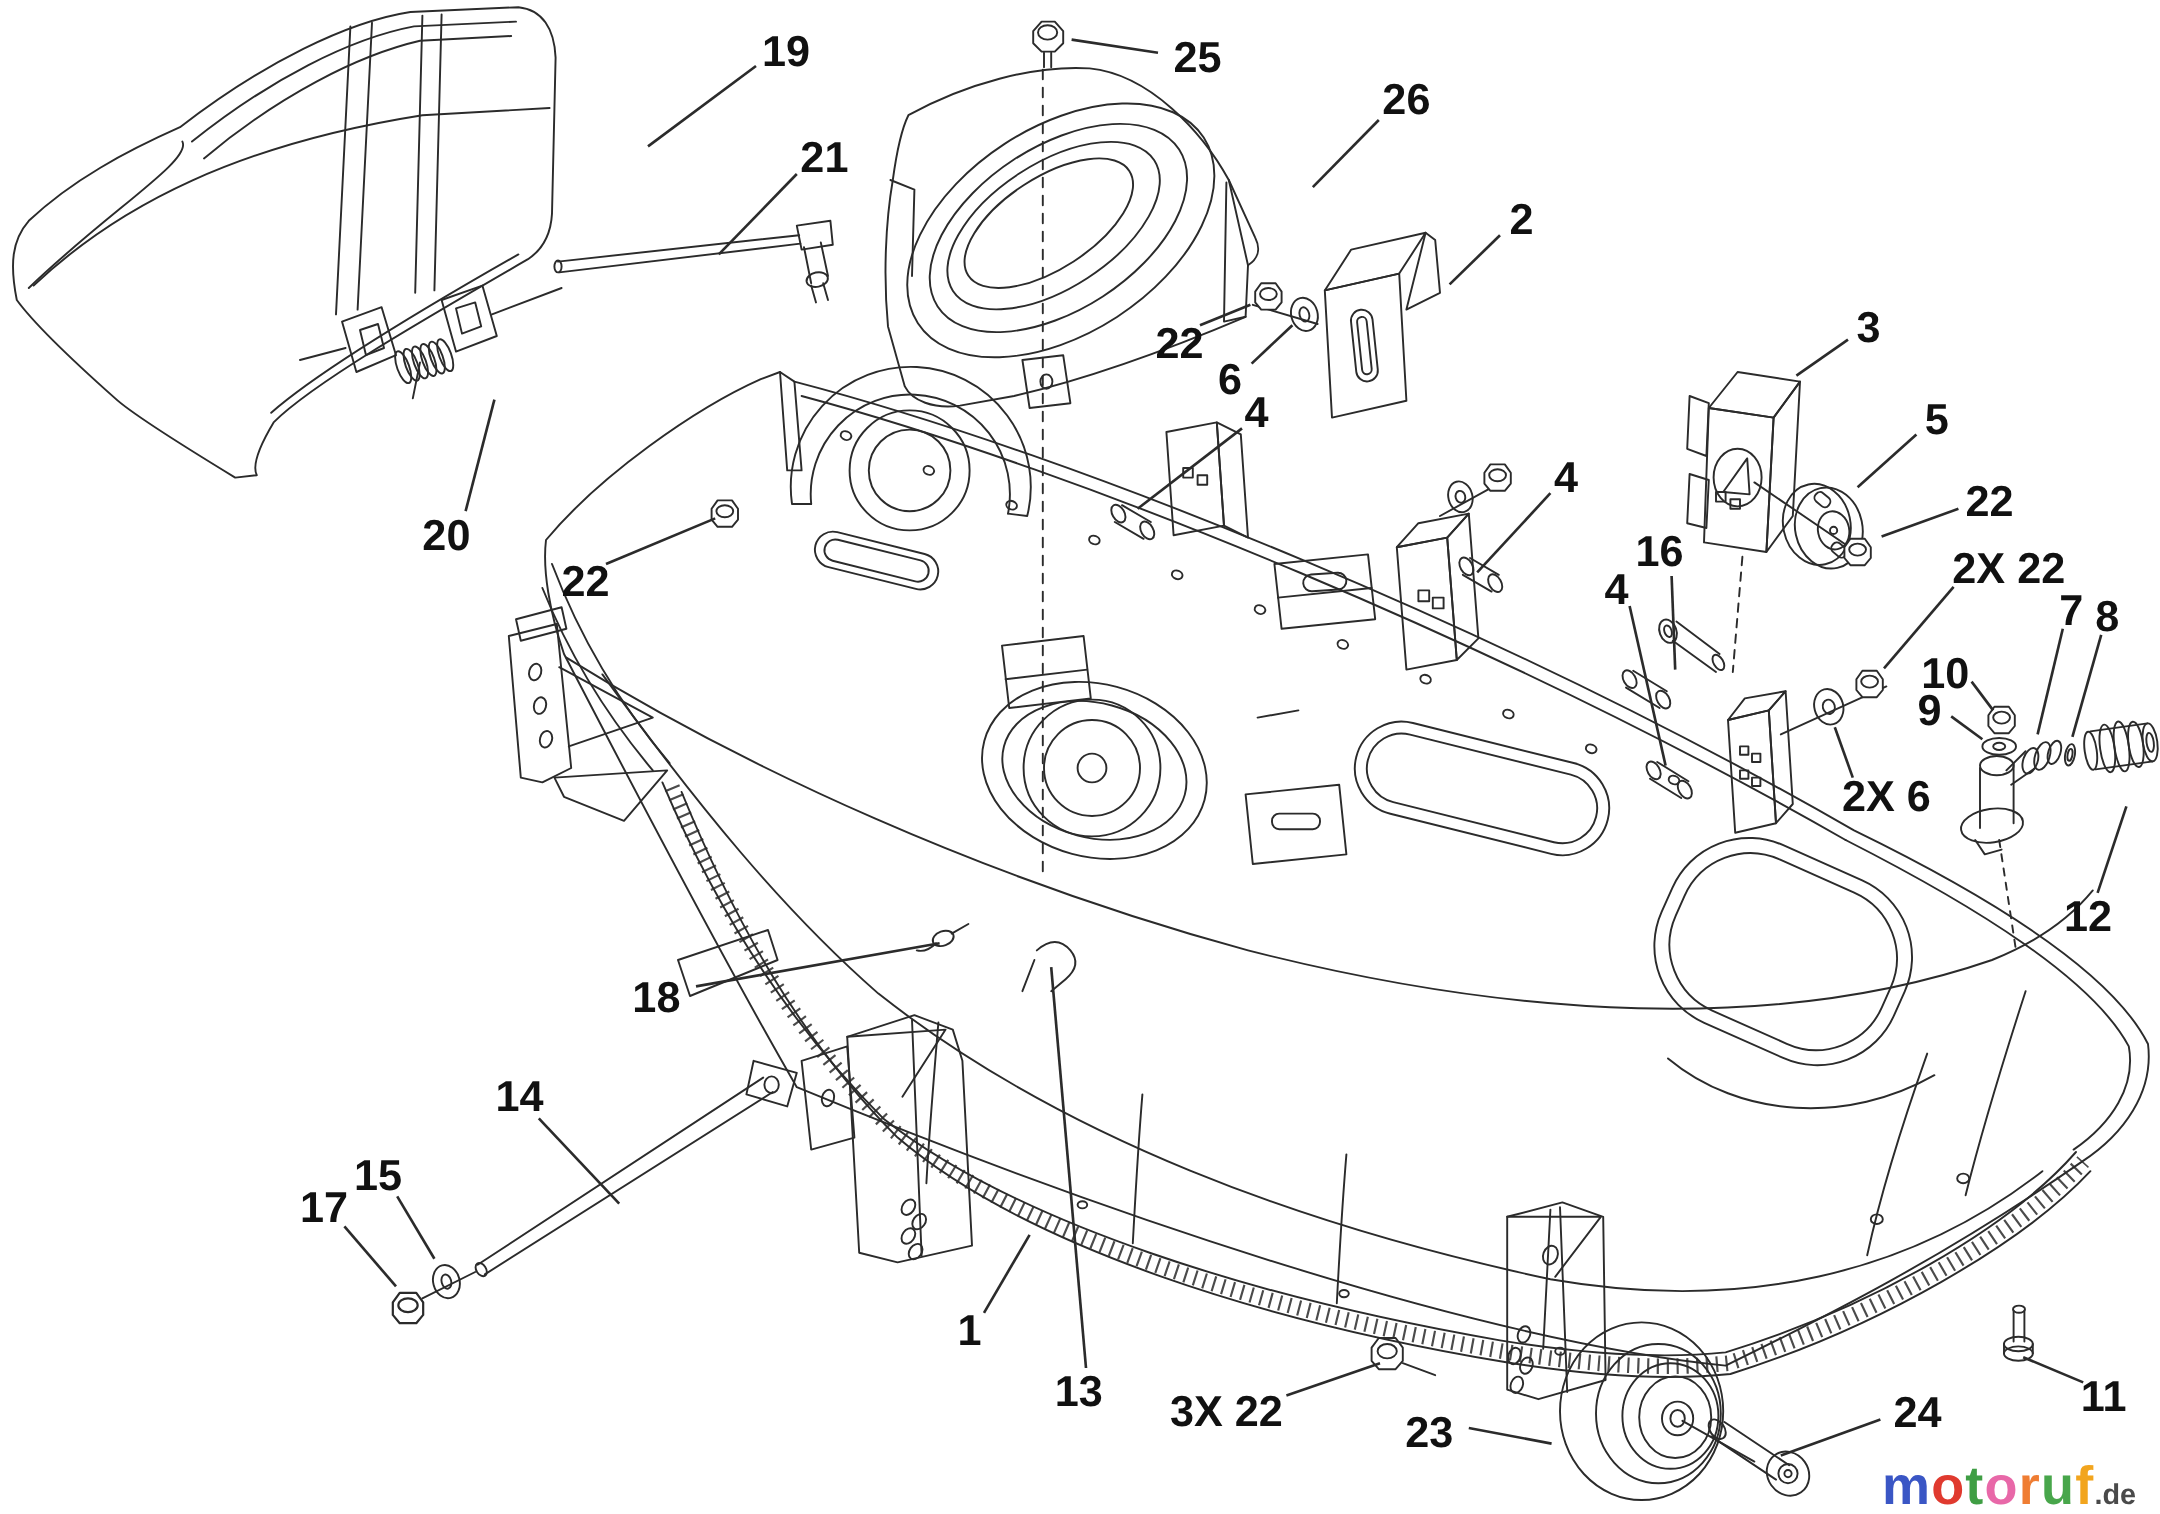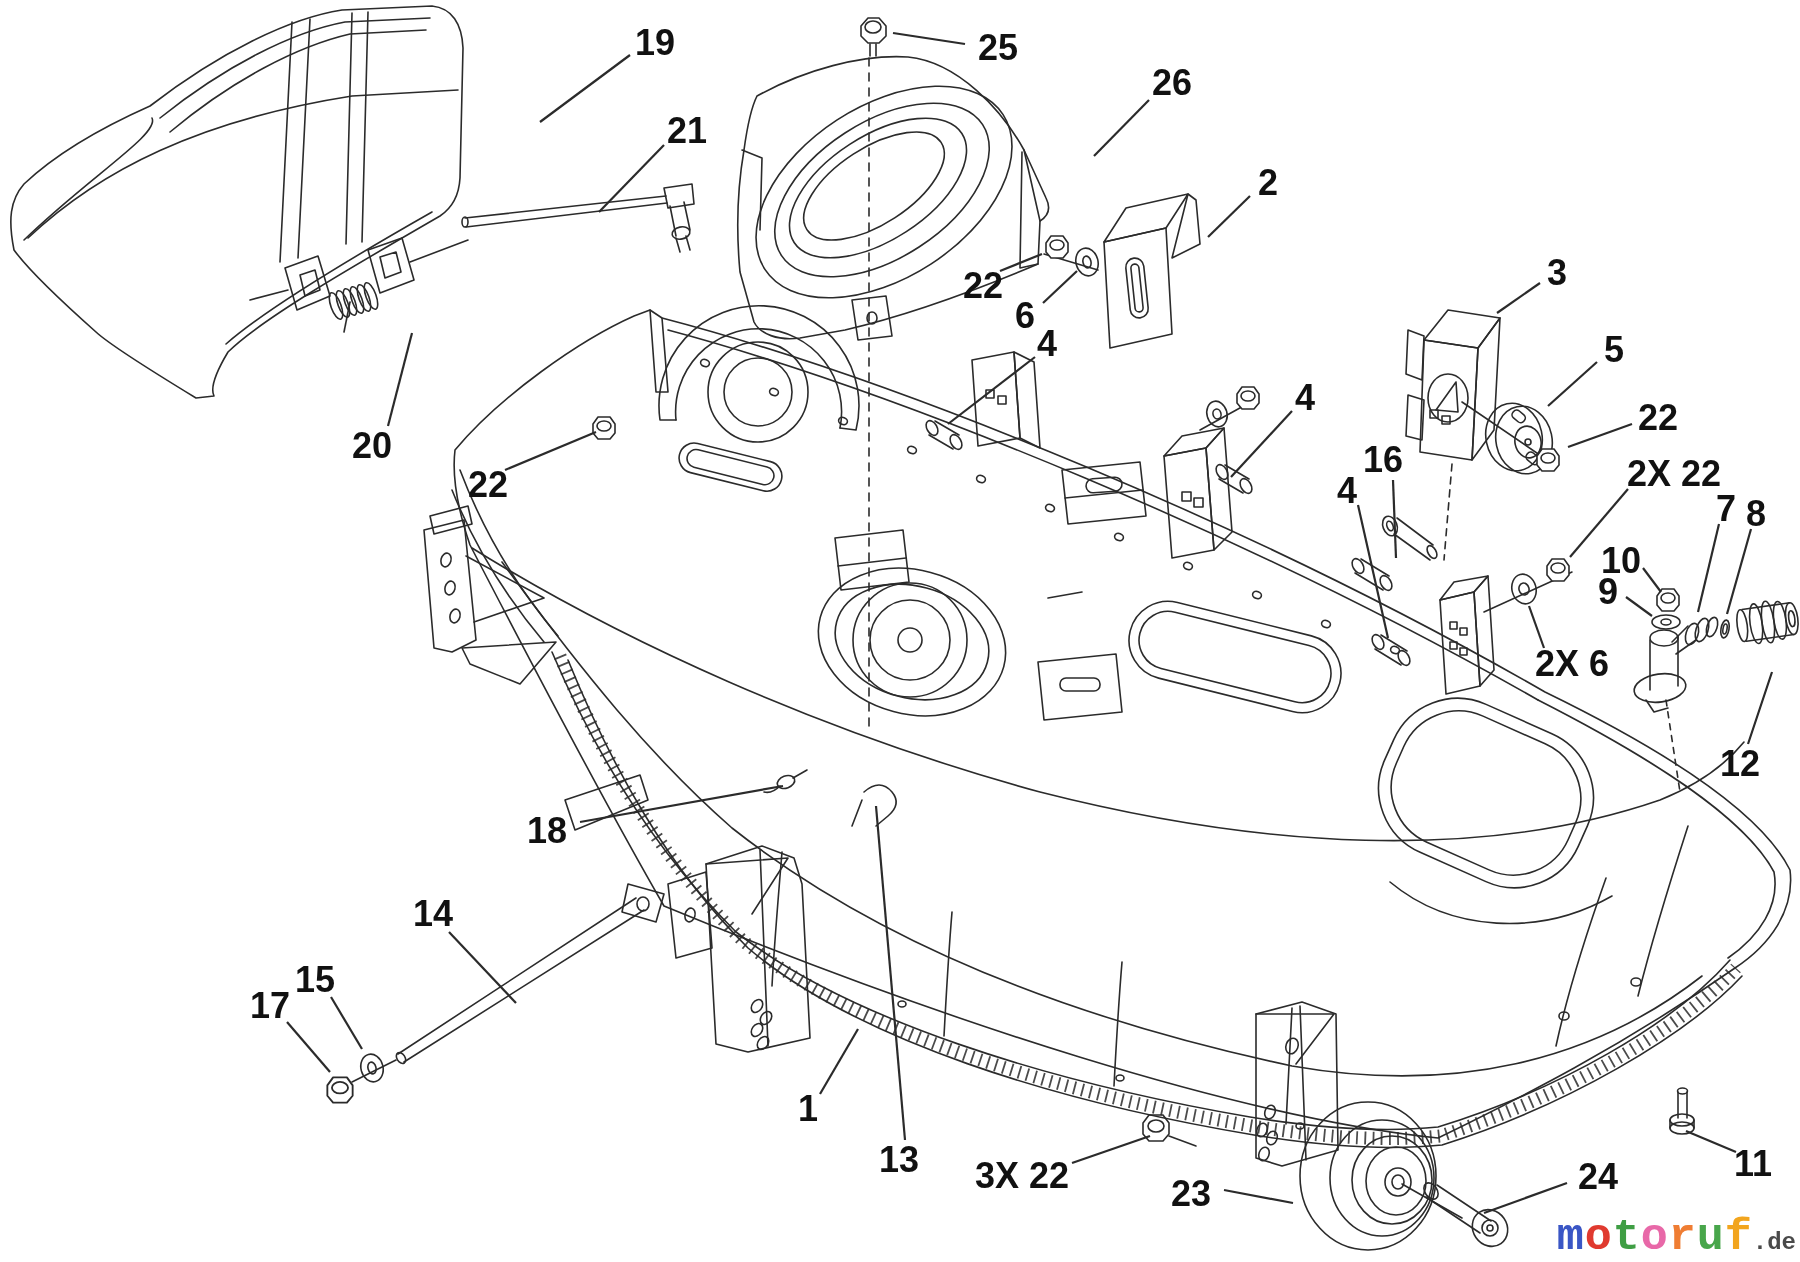--- a/index.html
+++ b/index.html
@@ -5,21 +5,21 @@
   html,body{margin:0;padding:0;background:#ffffff;width:1800px;height:1262px;overflow:hidden;}
   #stage{position:relative;width:1800px;height:1262px;background:#ffffff;font-family:"Liberation Sans",sans-serif;text-align:right;}
   svg{position:absolute;left:0;top:0;}
   svg *{vector-effect:none;}
   .ln, .ln path, .ln ellipse, .ln circle, .ln rect, .ln line, .ln polygon{
     fill:none;stroke:#2b2b2b;stroke-width:1.6;stroke-linecap:round;stroke-linejoin:round;}
   .fillw{fill:#ffffff;}
   .thin{stroke-width:1;}
   .thick{stroke-width:2.1;}
   .callout-text{font-family:"Liberation Sans",sans-serif;font-weight:bold;fill:#111111;}
-  #watermark{position:absolute;right:4px;bottom:2px;font-family:Liberation Mono, monospace;
+  #watermark{position:absolute;right:20px;bottom:2px;font-family:Liberation Sans, sans-serif;
     font-size:45px;font-weight:bold;letter-spacing:1px;line-height:1;user-select:none;}
   #watermark .suffix{font-size:24px;font-weight:bold;letter-spacing:0;}
 </style>
 </head>
 <body>
 
 <div id="stage">
 <svg width="1800" height="1262" viewBox="0 0 1800 1262">
 
   <g class="ln">

